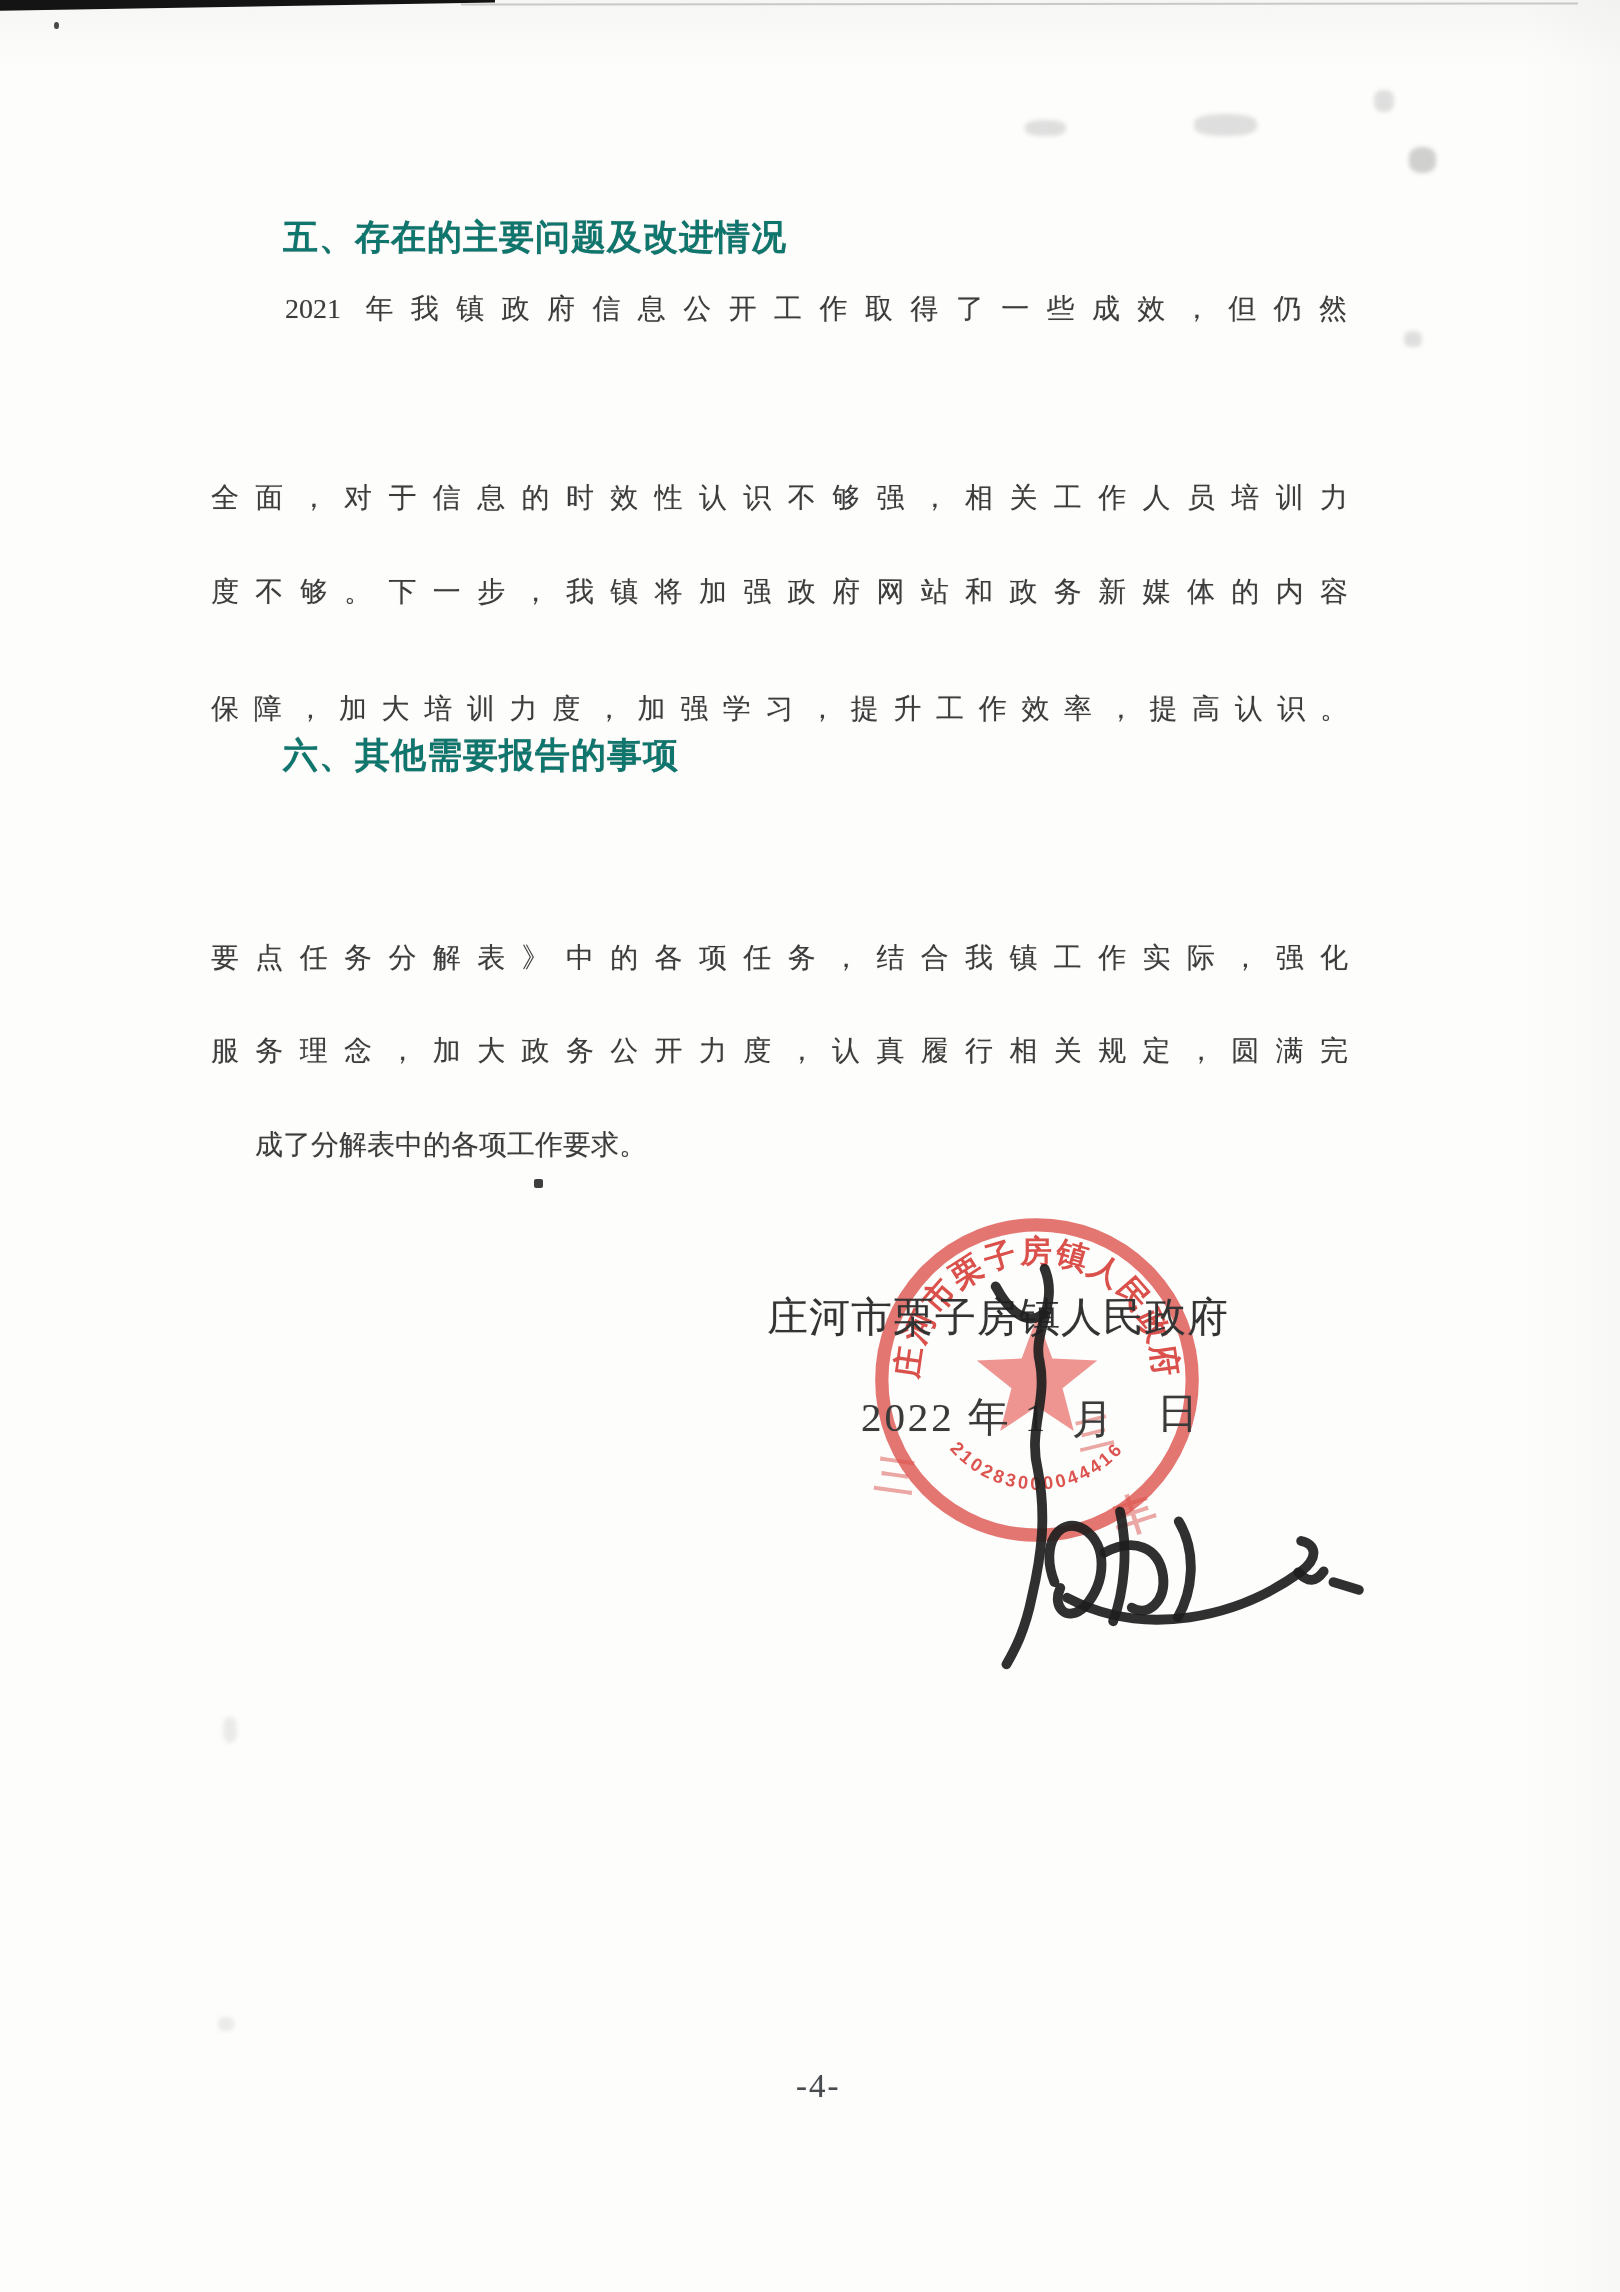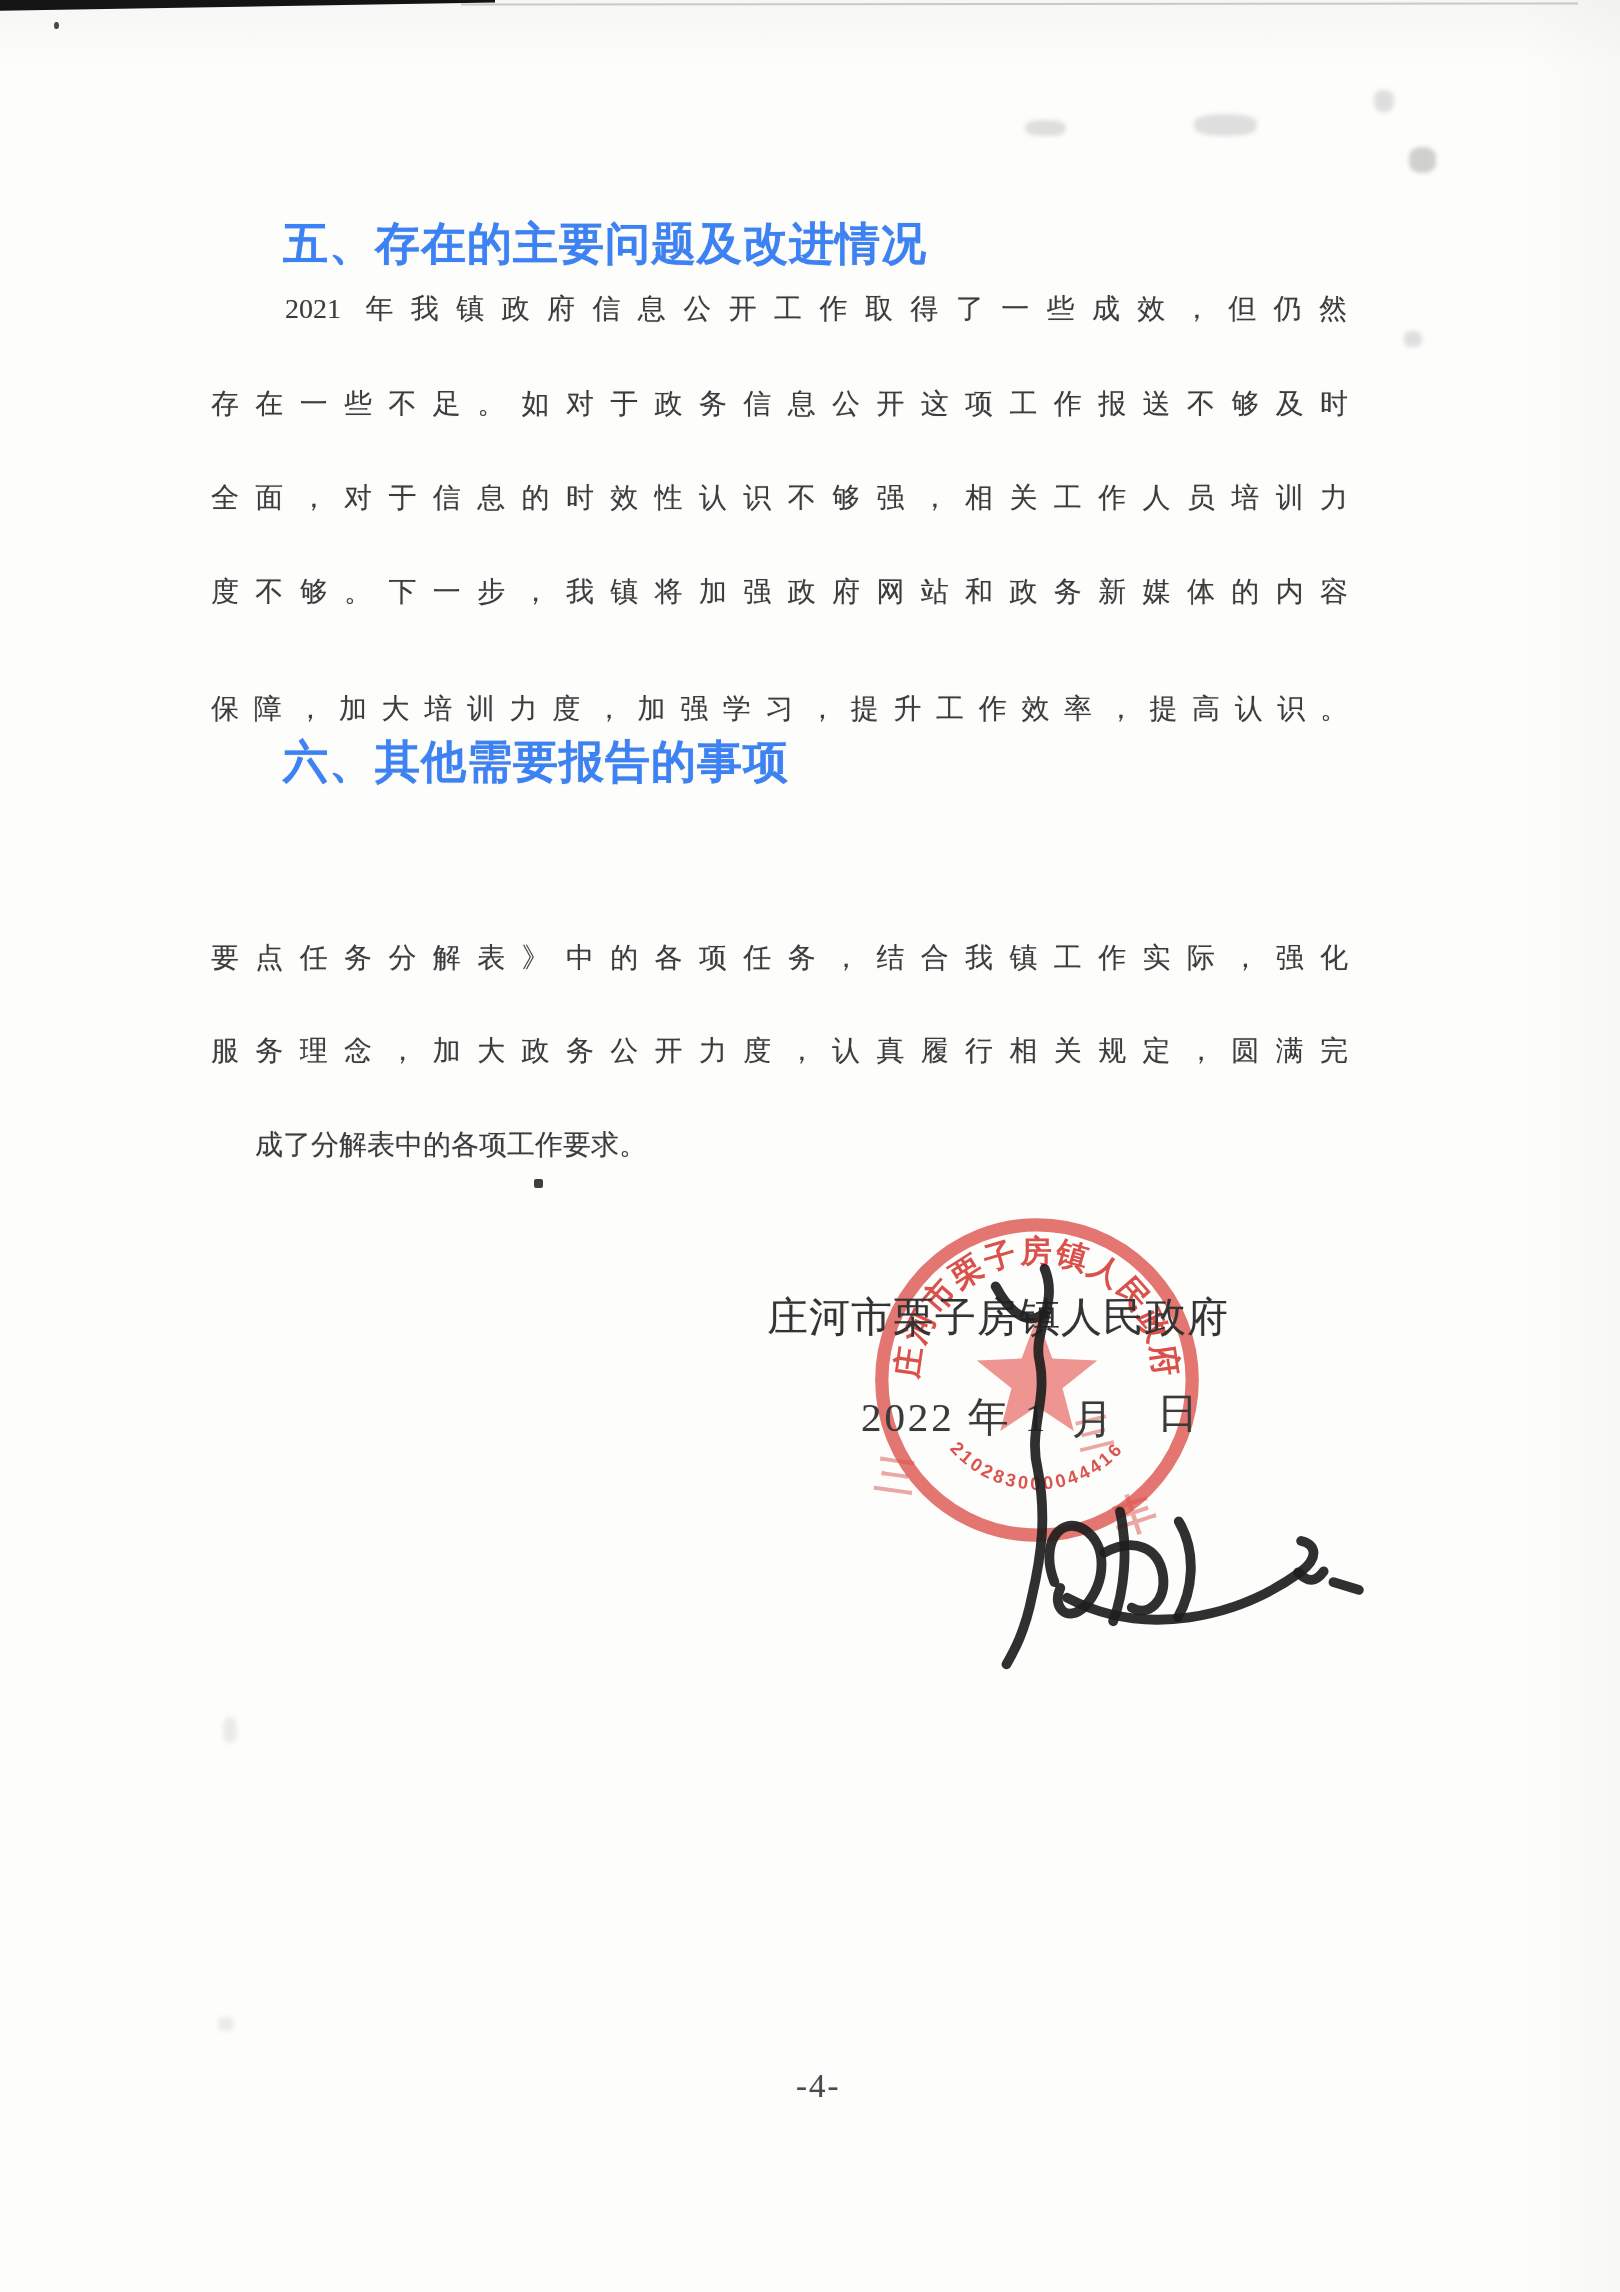--- a/index.html
+++ b/index.html
@@ -27,21 +27,21 @@
   .edge-line{
     position:absolute;top:2.9px;left:461px;width:1117px;height:2px;
     background:rgba(95,95,95,.30);transform:rotate(-0.05deg);
   }
   .speck{position:absolute;background:#4a4a4a;border-radius:50%;}
   .smudge{position:absolute;background:#9a9a9a;opacity:.30;filter:blur(2px);border-radius:40%;}
 
   .heading{
     position:absolute;left:283px;
     font-family:Liberation Serif, serif;
-    font-weight:bold;font-size:45px;color:#3b82f6;
+    font-weight:bold;font-size:35px;color:#0f766e;
     letter-spacing:1px;white-space:nowrap;
     text-shadow:0 0 1px rgba(40,40,40,.35);
   }
   .line{
     position:absolute;left:211px;width:1137px;height:61px;
     font-size:28px;color:#3c3c3c;
     text-align:justify;text-align-last:justify;
     text-shadow:0 0 1px rgba(60,60,60,.3);
   }
   .line.indent{padding-left:74px;width:1062px;}
@@ -94,21 +94,20 @@
   <div class="smudge" style="left:1194px;top:114px;width:63px;height:21.6px;"></div>
   <div class="smudge" style="left:1374px;top:90px;width:19.6px;height:21.6px;"></div>
   <div class="smudge" style="left:1409px;top:147px;width:27.4px;height:25.5px;opacity:.45;"></div>
   <div class="smudge" style="left:1404px;top:331px;width:17.6px;height:15.7px;"></div>
   <div class="smudge" style="left:223px;top:1717px;width:13.7px;height:25.5px;opacity:.18;"></div>
   <div class="smudge" style="left:218px;top:2017px;width:15.7px;height:13.7px;opacity:.18;"></div>
   <div class="dot-artifact"></div>
 
   <div class="heading" style="top:214px;">五、存在的主要问题及改进情况</div>
   <div class="line indent" style="top:290px;">2021 年我镇政府信息公开工作取得了一些成效，但仍然</div>
-  <div class="line" style="top:385px;">存在一些不足。如对于政务信息公开这项工作报送不够及时</div>
   <div class="line" style="top:479px;">全面，对于信息的时效性认识不够强，相关工作人员培训力</div>
   <div class="line" style="top:573px;">度不够。下一步，我镇将加强政府网站和政务新媒体的内容</div>
   <div class="line" style="top:690px;">保障，加大培训力度，加强学习，提升工作效率，提高认识。</div>
 
   <div class="heading" style="top:732px;">六、其他需要报告的事项</div>
   <div class="line" style="top:1032px;">服务理念，加大政务公开力度，认真履行相关规定，圆满完</div>
   <div class="line" style="top:939px;">要点任务分解表》中的各项任务，结合我镇工作实际，强化</div>
   <div class="line last" style="top:1126px;">成了分解表中的各项工作要求。</div>
 
   <div class="issuer">庄河市栗子房镇人民政府</div>

